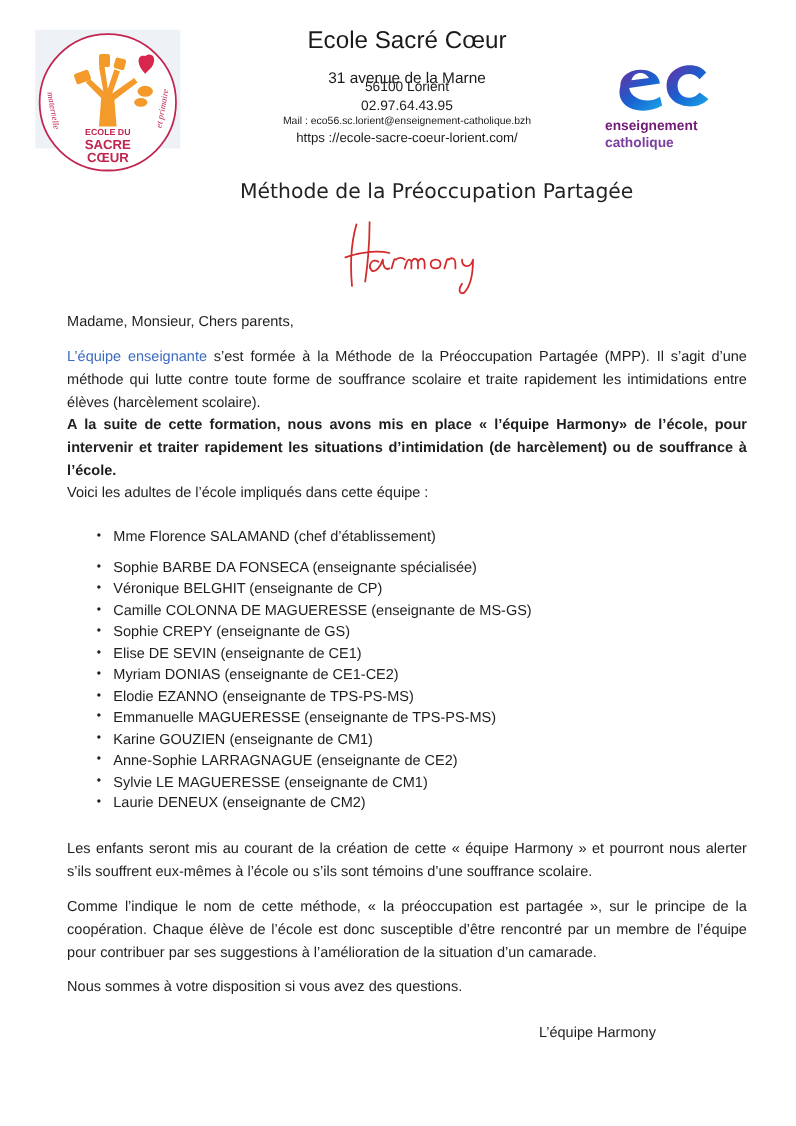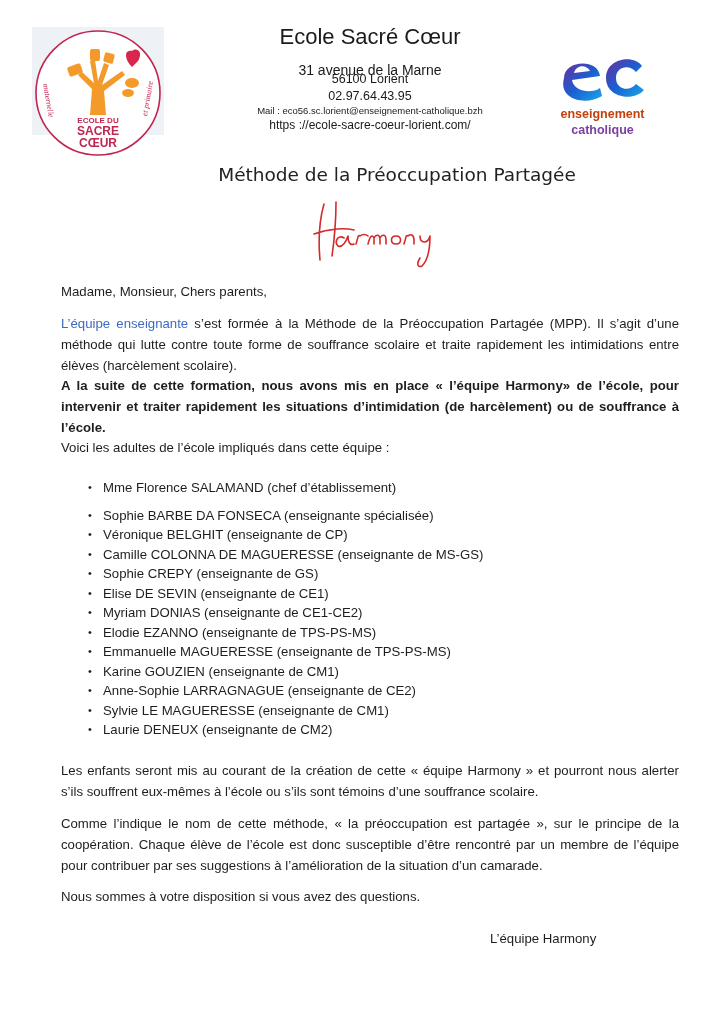--- a/index.html
+++ b/index.html
@@ -14,22 +14,22 @@
   .hdr { left: 230px; width: 280px; text-align: center; color: #1a1a1a; }
   #school-name { top: 24px; font-size: 22px; }
   #addr1 { top: 62px; font-size: 14px; }
   #addr2 { top: 72px; font-size: 12.5px; }
   #phone { top: 89px; font-size: 12.5px; }
   #mail { top: 105px; font-size: 9.5px; }
   #website { top: 118px; font-size: 12px; }
 
   
   #ec-logo { left: 550px; top: 50px; width: 110px; height: 95px; }
-  #ec-word1 { position:absolute; left:0; top:57px; width:105px; text-align:center; font-size:12.5px; font-weight:bold; color:#c2410c; }
-  #ec-word2 { position:absolute; left:0; top:73px; width:105px; text-align:center; font-size:12.5px; font-weight:bold; color:#7b3fa0; }
+  #ec-word1 { position:absolute; left:0; top:57px; width:105px; font-size:12.5px; font-weight:bold; color:#701a75; }
+  #ec-word2 { position:absolute; left:0; top:73px; width:105px; text-align:left; font-size:12.5px; font-weight:bold; color:#7b3fa0; }
 
   
   #doc-title { left: 0; width: 724px; top: 164px; text-align: center; font-size: 18.5px; color: #222; font-family: "DejaVu Sans", sans-serif; margin-left: 35px; }
   #harmony-signature { left: 310px; top: 198px; width: 140px; height: 72px; }
 
   .body-text { left: 61px; width: 618px; font-size: 13.2px; line-height: 21px; color: #1e1e1e; text-align: justify; font-family: "Liberation Sans", sans-serif; }
   .blue { color: #3d6bbf; }
   #greeting { top: 281px; }
   #para1 { top: 313px; }
   #para2 { top: 375px; font-weight: bold; }

